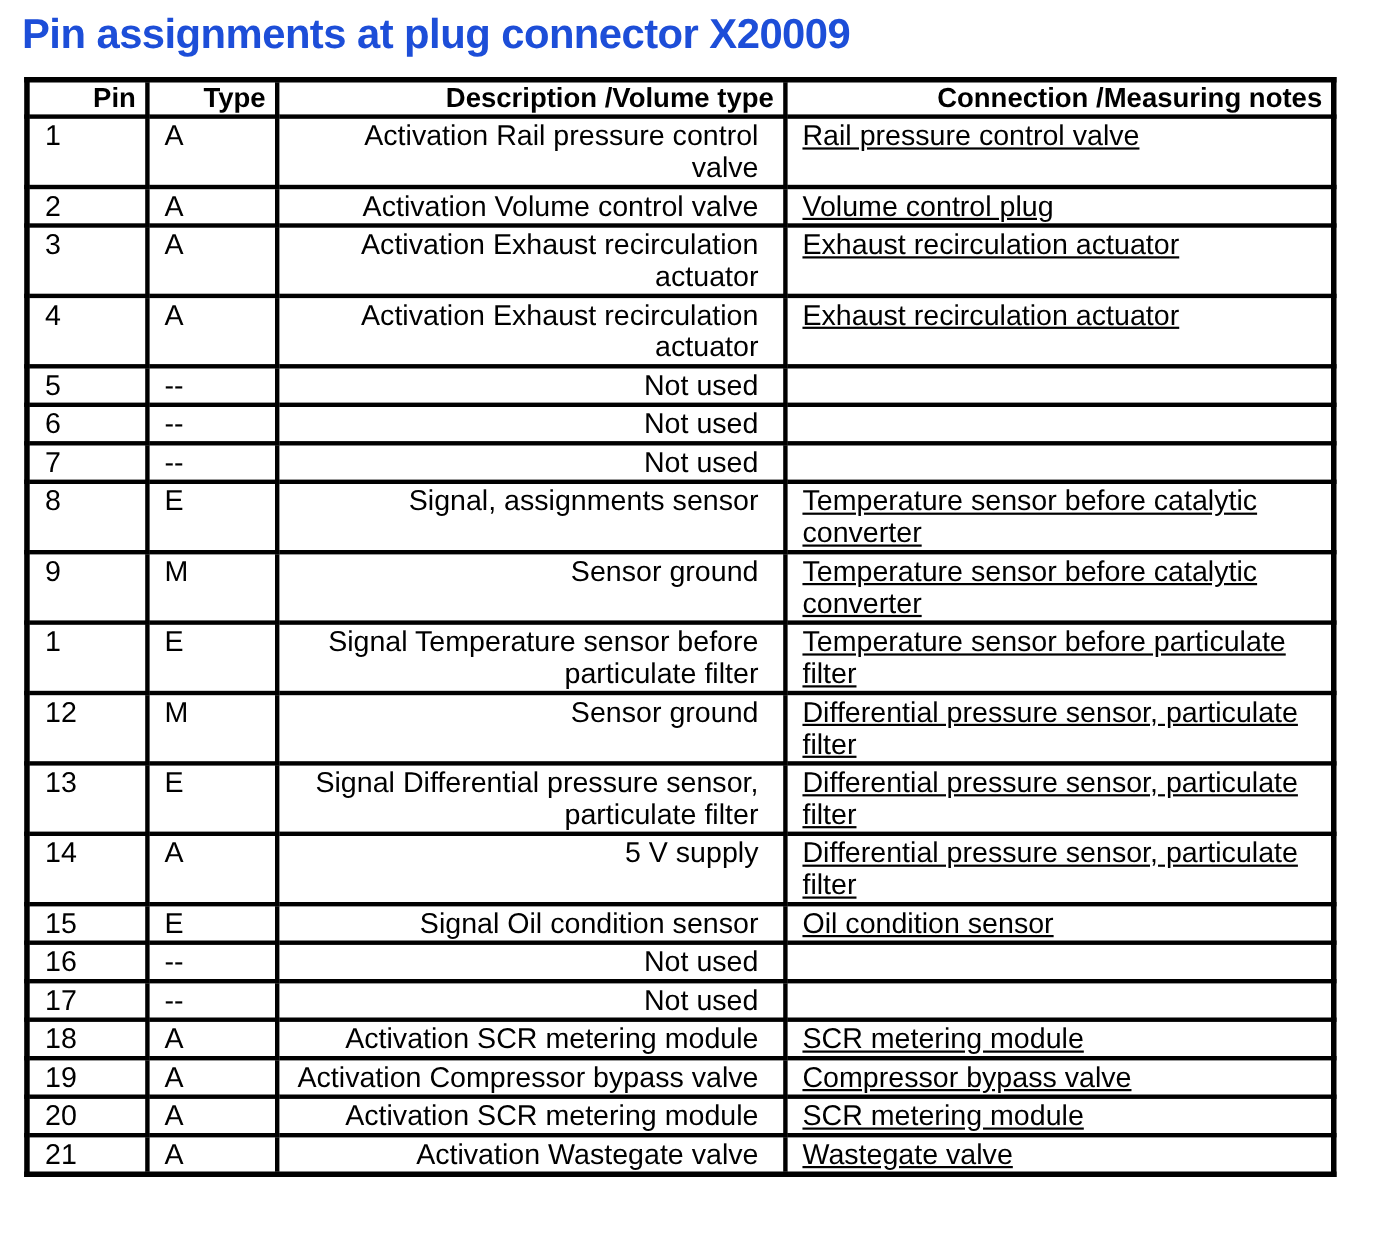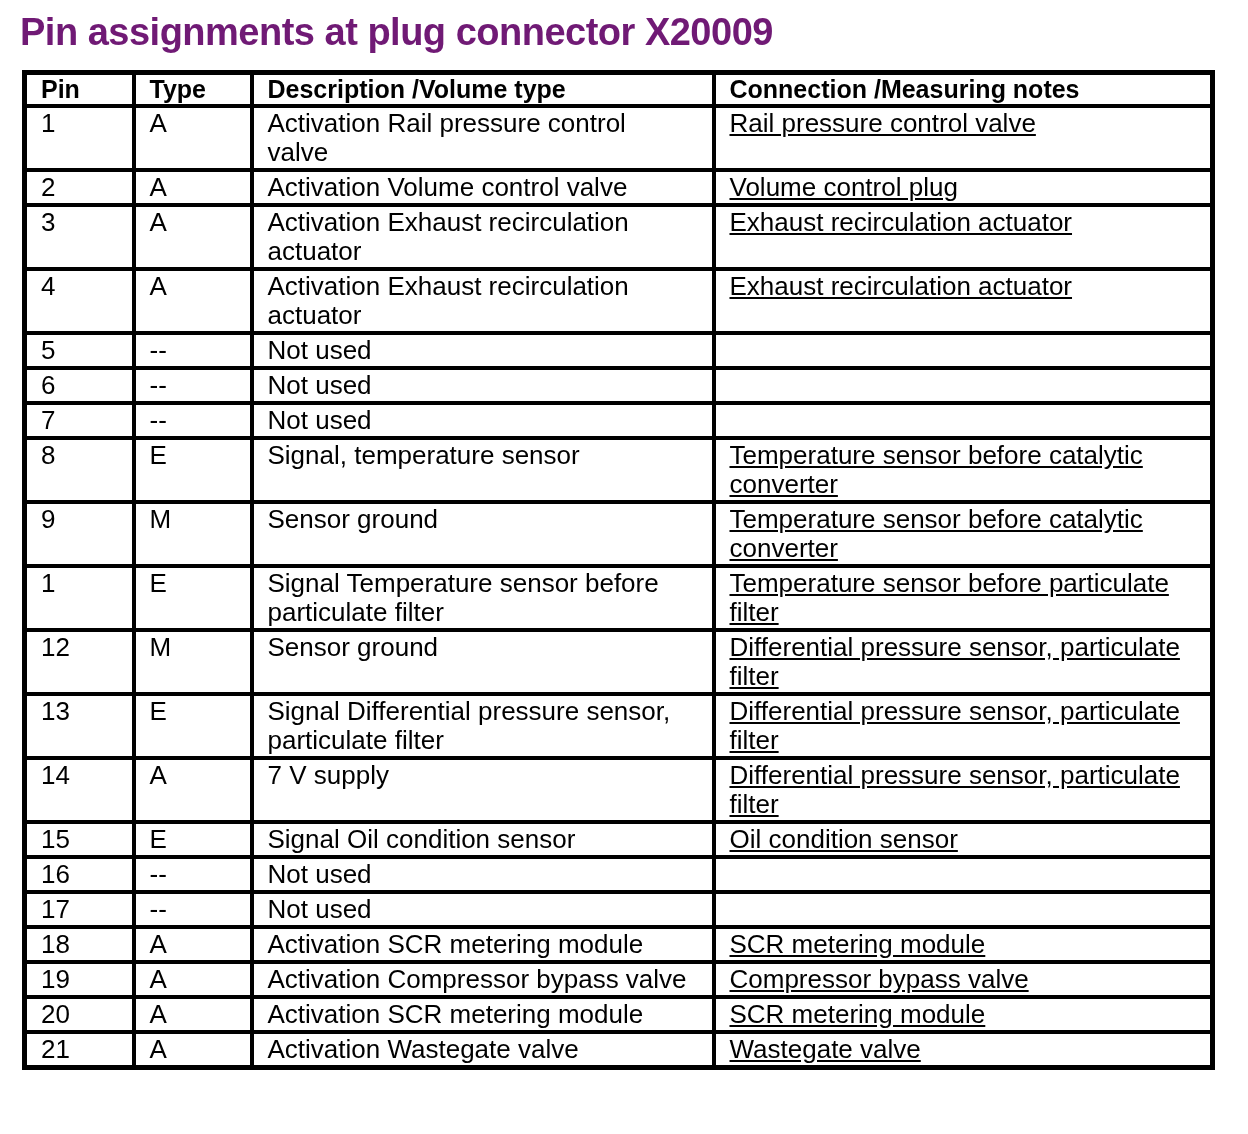--- a/index.html
+++ b/index.html
@@ -19,21 +19,21 @@
     box-sizing: border-box;
     overflow: hidden;
   }
   h1.doc-title {
     margin: 0;
     padding: 12px 0 16px 20px;
     font-size: 38px;
     font-weight: 700;
     letter-spacing: -0.5px;
     line-height: 1.1;
-    color: #701a75;
+    color: #1d4ed8;
   }
   table.pin-table {
     border-collapse: collapse;
     table-layout: fixed;
     margin-left: 22px;
     width: 1188px;
     border: 5px solid #000000;
   }
   .pin-table col.c-pin  { width: 109px; }
   .pin-table col.c-type { width: 118px; }
@@ -46,27 +46,29 @@
     font-size: 26px;
     line-height: 29px;
     overflow: hidden;
   }
   .pin-table th {
     font-weight: 700;
     font-size: 25px;
     line-height: 27px;
     padding: 1px 8px 1px 14px;
     white-space: nowrap;
+    text-align: right;
   }
   .pin-table td {
     padding: 1px 8px 1px 14px;
     font-weight: 400;
   }
   .pin-table td.cell-desc {
     padding-right: 22px;
+    text-align: right;
   }
   .pin-table td.cell-conn {
     padding-right: 8px;
     text-decoration: underline;
   }
 </style>
 </head>
 <body>
 
 <div class="page">
@@ -134,21 +136,21 @@
     <tr>
       <td class="cell-pin">7</td>
       <td class="cell-type">--</td>
       <td class="cell-desc">Not used</td>
       <td class="cell-conn"></td>
     </tr>
 
     <tr>
       <td class="cell-pin">8</td>
       <td class="cell-type">E</td>
-      <td class="cell-desc">Signal, temperature sensor</td>
+      <td class="cell-desc">Signal, assignments sensor</td>
       <td class="cell-conn">Temperature sensor before catalytic converter</td>
     </tr>
 
     <tr>
       <td class="cell-pin">9</td>
       <td class="cell-type">M</td>
       <td class="cell-desc">Sensor ground</td>
       <td class="cell-conn">Temperature sensor before catalytic converter</td>
     </tr>
 
@@ -170,21 +172,21 @@
     <tr>
       <td class="cell-pin">13</td>
       <td class="cell-type">E</td>
       <td class="cell-desc">Signal Differential pressure sensor, particulate filter</td>
       <td class="cell-conn">Differential pressure sensor, particulate filter</td>
     </tr>
 
     <tr>
       <td class="cell-pin">14</td>
       <td class="cell-type">A</td>
-      <td class="cell-desc">7 V supply</td>
+      <td class="cell-desc">5 V supply</td>
       <td class="cell-conn">Differential pressure sensor, particulate filter</td>
     </tr>
 
     <tr>
       <td class="cell-pin">15</td>
       <td class="cell-type">E</td>
       <td class="cell-desc">Signal Oil condition sensor</td>
       <td class="cell-conn">Oil condition sensor</td>
     </tr>
 

